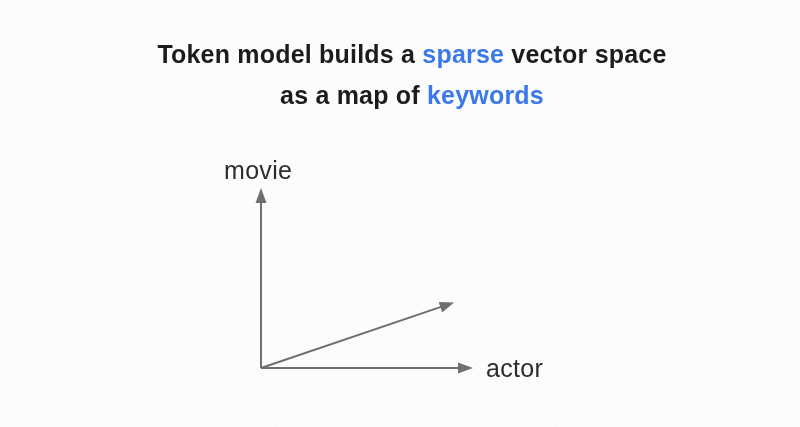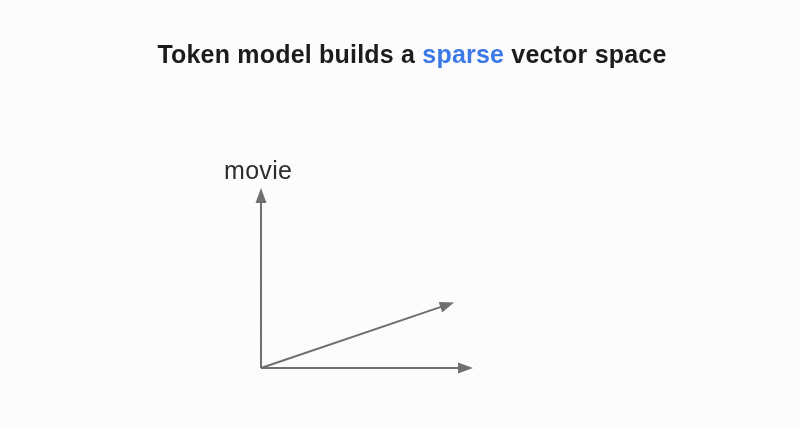--- a/index.html
+++ b/index.html
@@ -57,20 +57,21 @@
   .label-movie { left: 224px; top: 155px; }
   .label-music { left: 467px; top: 283px; }
   .label-actor { left: 486px; top: 353px; }
 </style>
 </head>
 <body>
 
 <h1 class="title">
   <span><span>Token model builds a </span><span class="hl">sparse</span><span> vector space</span></span>
   <br>
+  <span><span>as a map of </span><span class="hl">keywords</span></span>
 </h1>
 
 <div class="diagram">
 
   <svg width="800" height="427" viewBox="0 0 800 427">
 
     <g>
       <line x1="261" y1="368" x2="261" y2="201" stroke="#6f6f6f" stroke-width="2"></line>
       <polygon points="261,188 255.5,203 266.5,203" fill="#6f6f6f"></polygon>
     </g>
@@ -80,13 +81,14 @@
       <polygon points="473,368 458,362.5 458,373.5" fill="#6f6f6f"></polygon>
     </g>
 
     <g>
       <line x1="261" y1="368" x2="441" y2="306.9" stroke="#6f6f6f" stroke-width="2"></line>
       <polygon points="454,302.5 442.2,312.4 438.7,302" fill="#6f6f6f"></polygon>
     </g>
   </svg>
 
   <div class="axis-label label-movie">movie</div>
+  <div class="axis-label label-actor">actor</div>
 </div>
 
 </body></html>

